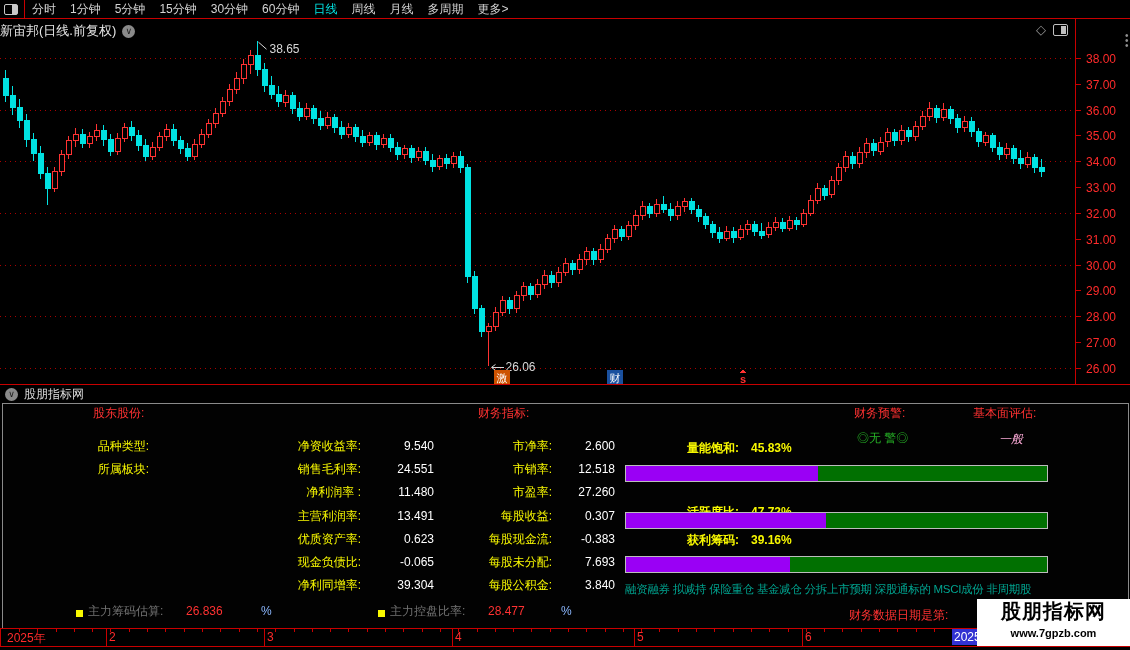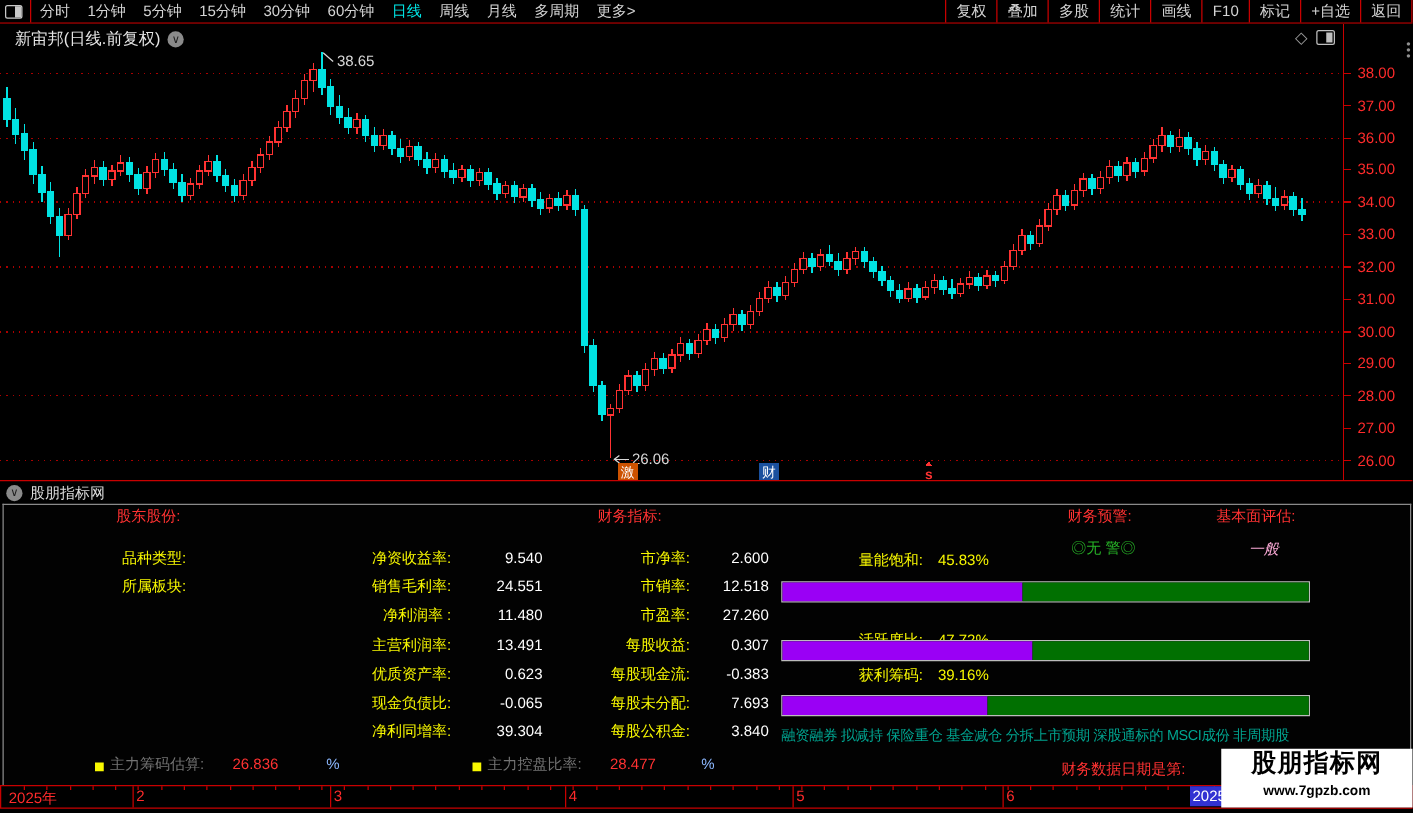--- a/index.html
+++ b/index.html
@@ -17,42 +17,42 @@
   .win-icon::after{content:"";position:absolute;right:0;top:0;width:5px;height:9px;background:#c8c8c8;}
   .tb-item{padding:0 7px;cursor:default;white-space:nowrap;}
   .tb-item.active{color:#00e4e4;}
   .tb-right{margin-left:auto;display:flex;height:100%;align-items:stretch;}
   .tb-btn{padding:0 8px;border-left:1px solid #c80000;display:flex;align-items:center;white-space:nowrap;}
   .tb-btn:last-child{border-right:1px solid #c80000;}
 
   
   .chart{position:absolute;top:19px;left:0;width:1130px;height:365px;background:#000;}
   .chart svg{position:absolute;top:0;left:0;font-family:"Liberation Sans",sans-serif;}
-  .chart-title{position:absolute;top:3px;left:12px;display:flex;align-items:center;gap:6px;
+  .chart-title{position:absolute;top:3px;left:0;display:flex;align-items:center;gap:6px;
                color:#e6e6e6;font-size:13px;z-index:3;justify-content:space-between;}
   .circ-chev{width:13px;height:13px;border-radius:50%;background:#8a8a8a;color:#1a1a1a;
              font-size:9px;line-height:12px;text-align:center;display:inline-block;}
   .chart-icons{position:absolute;top:4px;left:1036px;display:flex;align-items:center;gap:7px;z-index:3;}
   .diamond{color:#9a9a9a;font-size:13px;line-height:13px;}
   .pane-icon{width:13px;height:10px;border:1px solid #c0c0c0;border-radius:2px;position:relative;display:inline-block;}
   .pane-icon::after{content:"";position:absolute;right:1px;top:1px;width:5px;height:8px;background:#c0c0c0;}
   .scroll-dots{position:absolute;left:1125px;top:14px;color:#909090;font-size:10px;line-height:5px;z-index:3;}
 
   
   .panel{position:absolute;top:384px;left:0;width:1130px;height:244px;background:#000;
          border-top:1px solid #c80000;}
   .panel-header{height:18px;display:flex;align-items:center;gap:6px;padding-left:5px;
                 color:#dcdcdc;font-size:12px;}
   .panel-body{position:absolute;top:18px;left:2px;width:1125px;bottom:0;
               border:1px solid #8a8a8a;border-bottom:none;background:#020202;font-size:12px;}
   .fld{position:absolute;white-space:pre;line-height:14px;}
   .sec{color:#ff3232;}
   .lbl{color:#f8f800;text-align:right;}
   .val{color:#ffffff;text-align:right;}
-  .gauge-lbl{color:#f8f800;display:flex;gap:12px;}
+  .gauge-lbl{color:#f8f800;display:flex;gap:12px;font-weight:bold;}
   .bar{position:absolute;left:622px;width:421px;height:15px;border:1px solid #bcbcbc;
        display:flex;background:#000;}
   .g-purple{height:100%;}
   .g-green{height:100%;flex:1;}
   .warn{color:#27b327;}
   .eval{color:#f9a8d4;font-style:italic;}
   .tags{color:#00a38f;font-size:11.5px;letter-spacing:-0.3px;}
   .bullet{width:7px;height:7px;background:#f8f800;display:inline-block;}
   .f-lbl{color:#737373;} .f-val{color:#ff3232;} .f-unit{color:#8cb8ff;}
   .findate{color:#ff3232;}
@@ -82,31 +82,20 @@
   <span class="tb-item">1分钟</span>
   <span class="tb-item">5分钟</span>
   <span class="tb-item">15分钟</span>
   <span class="tb-item">30分钟</span>
   <span class="tb-item">60分钟</span>
   <span class="tb-item active">日线</span>
   <span class="tb-item">周线</span>
   <span class="tb-item">月线</span>
   <span class="tb-item">多周期</span>
   <span class="tb-item">更多&gt;</span>
-  <span class="tb-right">
-    <span class="tb-btn">复权</span>
-    <span class="tb-btn">叠加</span>
-    <span class="tb-btn">多股</span>
-    <span class="tb-btn">统计</span>
-    <span class="tb-btn">画线</span>
-    <span class="tb-btn">F10</span>
-    <span class="tb-btn">标记</span>
-    <span class="tb-btn">+自选</span>
-    <span class="tb-btn">返回</span>
-  </span>
 </div>
 
 <div class="chart">
   <svg id="chart-svg" width="1130" height="365" viewBox="0 0 1130 365" shape-rendering="crispEdges">
       <line x1="0" y1="39.5" x2="1075" y2="39.5" stroke="#aa0000" stroke-dasharray="1 4"></line>
       <line x1="1075" y1="39.5" x2="1081" y2="39.5" stroke="#c80000"></line>
       <text x="1086" y="43.5" fill="#ff2b2b" font-size="12">38.00</text>
       <line x1="1075" y1="65.5" x2="1081" y2="65.5" stroke="#c80000"></line>
       <text x="1086" y="69.5" fill="#ff2b2b" font-size="12">37.00</text>
       <line x1="0" y1="91.5" x2="1075" y2="91.5" stroke="#aa0000" stroke-dasharray="1 4"></line>

